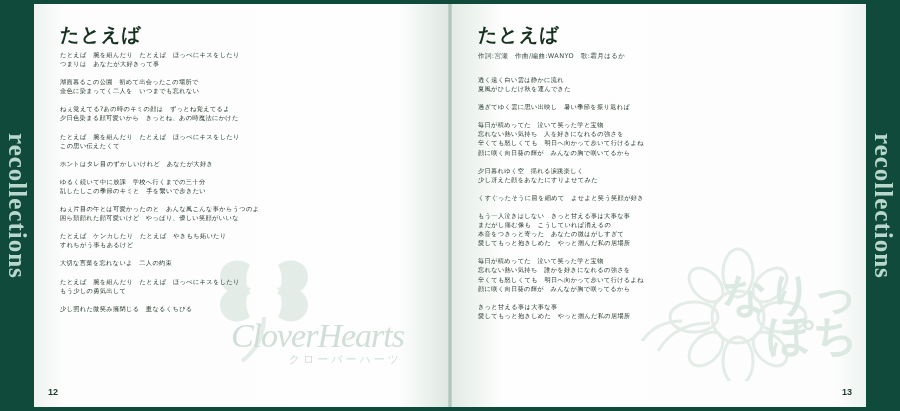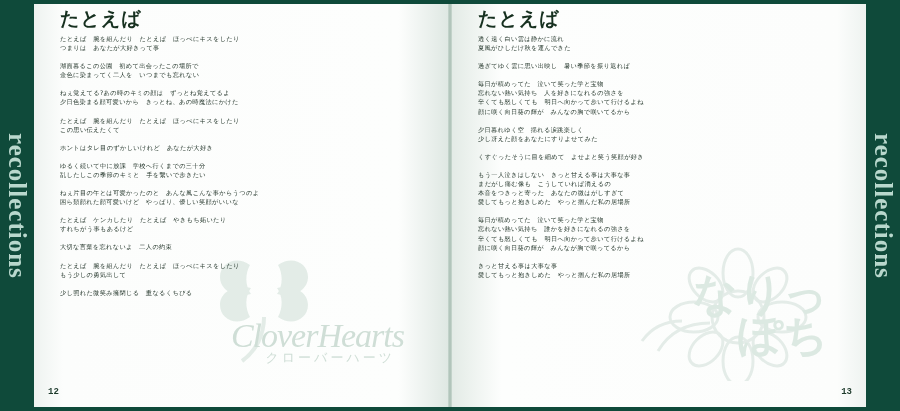--- a/index.html
+++ b/index.html
@@ -66,21 +66,21 @@
     position: absolute;
     left: 448px;
     top: 4px;
     width: 4px;
     height: 403px;
     background: linear-gradient(to right, #c9d8d0, #aabfb4, #c9d8d0);
   }
   .content {
     position: absolute;
     left: 0; top: 0; right: 0; bottom: 0;
-    padding: 2px 26px;
+    padding: 18px 26px;
     box-sizing: border-box;
   }
   .song-title {
     font-family: "DejaVu Sans", "Liberation Sans", sans-serif;
     font-size: 19px;
     font-weight: bold;
     color: #16301f;
     margin: 0 0 4px 0;
     letter-spacing: 1px;
   }
@@ -103,21 +103,21 @@
     margin: 0;
     padding: 0 0 2.6px 0;
     white-space: pre;
   }
   .page-number {
     position: absolute;
     bottom: 10px;
     font-size: 9px;
     font-weight: bold;
     color: #1d3a2b;
-    font-family: Liberation Mono, monospace;
+    font-family: Liberation Sans, sans-serif;
   }
   .pn-left { left: 14px; }
   .pn-right { right: 14px; text-align: center; }
 
   
   .watermark {
     position: absolute;
     pointer-events: none;
     opacity: 0.85;
   }
@@ -140,30 +140,30 @@
     font-family: "Liberation Serif", serif;
     font-style: italic;
     font-size: 34px;
     color: #cfded6;
     letter-spacing: -1px;
     white-space: nowrap;
     text-align: center;
   }
   .logo-sub {
     position: absolute;
-    right: 53px;
+    right: 46px;
     bottom: 40px;
-    font-size: 13px;
+    font-size: 11px;
     color: #cfded6;
     letter-spacing: 3px;
     white-space: nowrap;
   }
   .logo-jp {
     position: absolute;
-    right: 38px;
+    right: 8px;
     bottom: 52px;
     font-size: 44px;
     font-weight: bold;
     color: #dce9e2;
     line-height: 0.92;
     text-align: right;
     white-space: pre-line;
   }
 </style>
 </head>
@@ -257,20 +257,21 @@
         <ellipse cx="88" cy="64" rx="20" ry="13" transform="rotate(45 88 64)"></ellipse>
         <path d="M40 130c12-20 30-28 52-28"></path>
         <path d="M24 120c10-14 24-20 40-20"></path>
       </g>
     </svg>
     <div class="logo-jp">なりっ
 ぽち</div>
 
     <div class="content">
       <h1 class="song-title">たとえば</h1>
+      <div class="credits">作詞:宮瀬　作曲/編曲:WANYO　歌:霜月はるか</div>
       <div class="lyrics">
           <div class="stanza">
             <p class="line">透く遠く白い雲は静かに流れ</p>
             <p class="line">夏風がひしだけ秋を運んできた</p>
           </div>
           <div class="stanza">
             <p class="line">過ぎてゆく雲に思い出映し　暑い季節を振り返れば</p>
           </div>
           <div class="stanza">
             <p class="line">毎日が積めってた　泣いて笑った学と宝物</p>

